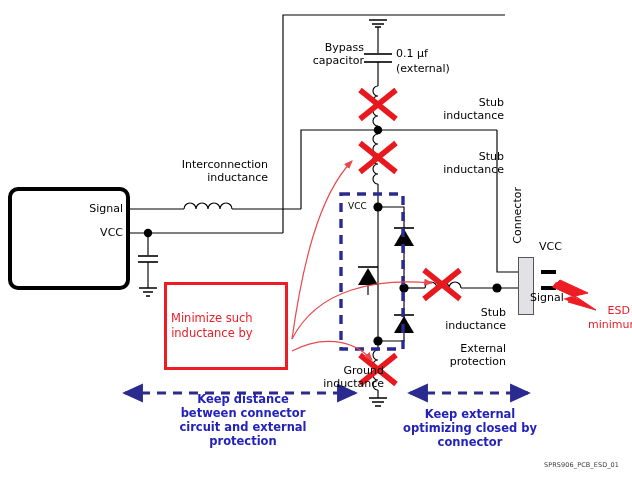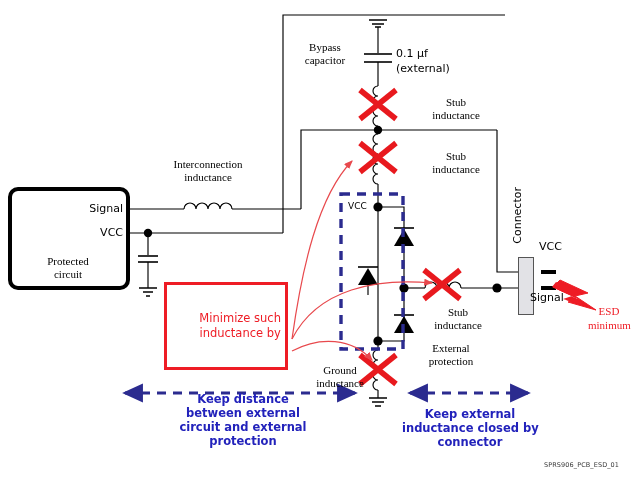--- a/index.html
+++ b/index.html
@@ -27,42 +27,42 @@
     height: 477px;
   }
   .lbl {
     position: absolute;
     font-family: "DejaVu Sans", sans-serif;
     font-size: 11px;
     color: #000000;
     line-height: 13px;
     white-space: pre;
   }
-  .lbl.center { text-align: center; font-family: Liberation Serif, serif; }
+  .lbl.center { text-align: right; }
   .lbl.right  { text-align: right; }
   .blue-note {
     color: #2222bb;
     font-weight: bold;
     font-size: 11.5px;
     line-height: 14px;
     text-align: center;
   }
   .red-text { color: #ee1c25; }
   .callout-box {
     position: absolute;
     border: 3px solid #ee1c25;
     background: #ffffff;
     box-sizing: border-box;
     color: #ee1c25;
     font-size: 11.5px;
     line-height: 15px;
     text-align: center;
     display: flex;
     align-items: center;
-    justify-content: flex-end;
+    justify-content: flex-start;
     padding: 2px 4px;
   }
   .protected-box {
     position: absolute;
     border: 4px solid #000000;
     border-radius: 10px;
     background: #ffffff;
     box-sizing: border-box;
   }
   .connector-body {
@@ -233,21 +233,20 @@
     </g>
 
     <g>
       <polygon points="560,280 588,293 575,296 596,310 568,302 579,299 553,287" fill="#ee1c25" stroke="#ee1c25" stroke-width="1"></polygon>
       <polygon points="561,283 583,293 571,295 590,307 566,300 576,297 556,288" fill="#ee1c25"></polygon>
       <polygon points="556,282 580,292 569,294 586,306 563,299 572,296 552,287" fill="#ee1c25"></polygon>
     </g>
   </svg>
 
   <div class="protected-box" style="left:8px; top:187px; width:122px; height:103px;"></div>
-  <div class="lbl center" style="left:18px; top:255px; width:100px;"><span>Protected</span><br><span>circuit</span></div>
   <div class="lbl right" style="left:40px; top:202px; width:83px;">Signal</div>
   <div class="lbl right" style="left:40px; top:226px; width:83px;">VCC</div>
 
   <div class="lbl center" style="left:148px; top:158px; width:120px;">Interconnection<br>inductance</div>
 
   <div class="lbl center" style="left:286px; top:41px; width:78px;">Bypass<br>capacitor</div>
   <div class="lbl" style="left:396px; top:47px;">0.1 µf</div>
   <div class="lbl" style="left:396px; top:62px;">(external)</div>
 
   <div class="lbl center" style="left:408px; top:96px; width:96px;">Stub<br>inductance</div>
@@ -263,19 +262,19 @@
   <div class="vert-text" style="left:511px; top:187px;">Connector</div>
   <div class="lbl" style="left:539px; top:240px;">VCC</div>
   <div class="lbl" style="left:530px; top:291px;">Signal</div>
 
   <div class="lbl center red-text" style="left:588px; top:304px; width:42px; line-height:14px;"><span>ESD</span><br><span>minimum</span></div>
 
   <div class="callout-box" style="left:164px; top:282px; width:124px; height:88px;">
     <div><span>Minimize such</span><br><span>inductance by</span><br></div>
   </div>
 
-  <div class="lbl blue-note" style="left:168px; top:392px; width:150px;"><span>Keep distance</span><br><span>between external</span><br><span>circuit and external</span><br><span>protection</span></div>
-
-  <div class="lbl blue-note" style="left:402px; top:407px; width:136px;"><span>Keep external</span><br><span>inductance closed by</span><br><span>connector</span></div>
+  <div class="lbl blue-note" style="left:168px; top:392px; width:150px;"><span>Keep distance</span><br><span>between connector</span><br><span>circuit and external</span><br><span>protection</span></div>
+
+  <div class="lbl blue-note" style="left:402px; top:407px; width:136px;"><span>Keep external</span><br><span>optimizing closed by</span><br><span>connector</span></div>
 
   <div class="watermark" style="left:544px; top:461px;text-align:right;">SPRS906_PCB_ESD_01</div>
 
 </div>
 
 </body></html>

